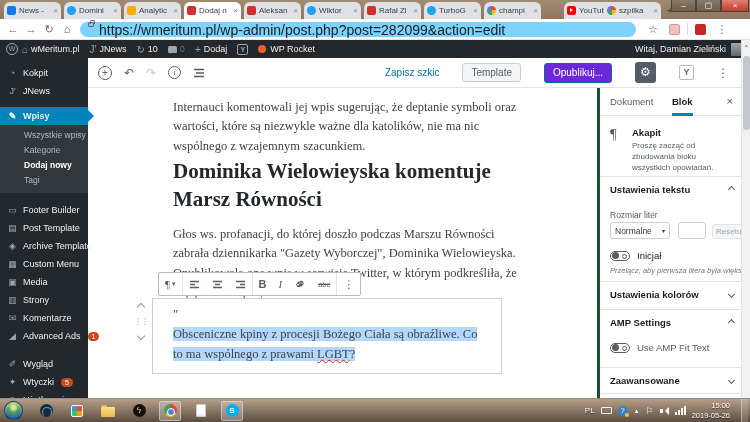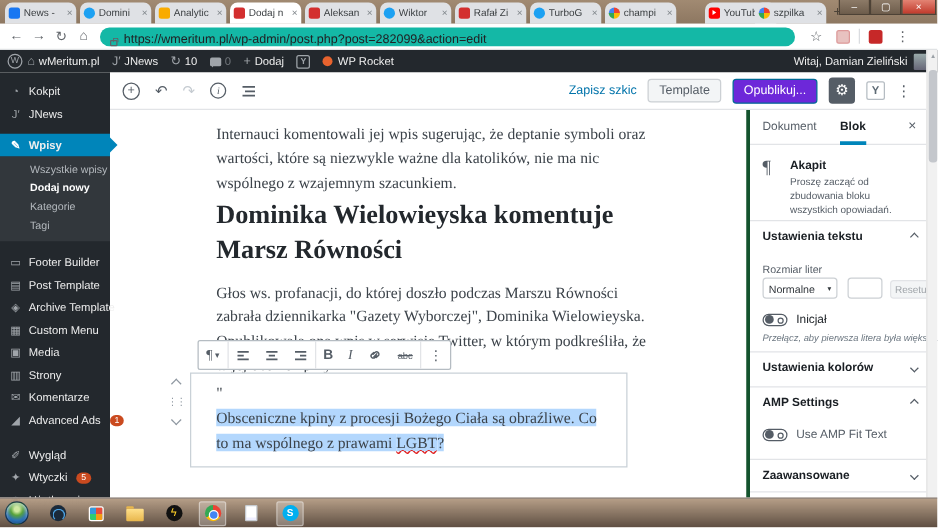--- a/index.html
+++ b/index.html
@@ -21,21 +21,21 @@
   .fv.youtube{background:#f00;position:relative}
   .fv.youtube::after{content:"";position:absolute;left:3px;top:2px;border:2.5px solid transparent;border-left:3.5px solid #fff}
   .newtab{position:absolute;left:662px;top:3px;width:16px;height:14px;color:#4b4237;font-size:11px;text-align:center;line-height:14px}
   .winbtns{position:absolute;right:1px;top:0;display:flex}
   .winbtn{width:25px;height:12px;font-size:8px;line-height:11px;text-align:center;color:#fff;background:linear-gradient(#8c7a67,#6e5d4c);border:1px solid #4d4236;border-top:none}
   .winbtn.close{background:linear-gradient(#e38373,#c0392b);width:28px}
 
   
   .btoolbar{position:absolute;left:0;top:19px;width:750px;height:21px;background:#fff;border-bottom:1px solid #e0e2e4;display:flex;align-items:center}
   .navic{color:#5f6368;font-size:11px;width:18px;text-align:center}
-  .omnibox{margin-left:4px;width:556px;height:15px;border-radius:8px;background:#14b8a6;display:flex;align-items:flex-end;padding:0 8px;font-size:10px;color:#202124}
+  .omnibox{margin-left:4px;width:556px;height:15px;border-radius:8px;background:#7dd3fc;display:flex;align-items:flex-start;padding:0 8px;font-size:14px;color:#202124}
   .lock{width:6px;height:5px;border:1px solid #5f6368;border-radius:1px;position:relative;margin-right:5px;flex:none}
   .lock::before{content:"";position:absolute;left:0.5px;top:-3px;width:3px;height:3px;border:1px solid #5f6368;border-bottom:none;border-radius:2px 2px 0 0}
   .exticons{display:flex;align-items:center;margin-left:8px;gap:7px}
   .ext{width:11px;height:11px;border-radius:2px}
   .ext.pdf{background:#e8c2c0;border:1px solid #d99}
   .ext.red{background:#c62828}
   .vsep{width:1px;height:12px;background:#dadce0}
 
   
   .adminbar{position:absolute;left:0;top:40px;width:750px;height:18px;background:#23282d;color:#eee;display:flex;align-items:center;font-size:9px;gap:4px;padding:0 6px}
@@ -63,21 +63,21 @@
   .badge{background:#ca4a1f;color:#fff;border-radius:7px;font-size:7px;line-height:9px;padding:0 4px;margin-left:2px}
   .mgap{height:8px}
 
   
   .edhead{position:absolute;left:88px;top:58px;width:653px;height:30px;background:#fff;border-bottom:1px solid #e2e4e7;display:flex;align-items:center;z-index:1}
   .edtools{display:flex;align-items:center;gap:12px;padding-left:10px;color:#555d66}
   .circ{width:14px;height:14px;border:1.4px solid #555d66;border-radius:50%;font-size:10px;line-height:12px;text-align:center}
   .uarr{font-size:12px}
   .uarr.dis{color:#c5cbd1}
   .infoc{width:13px;height:13px;border:1.2px solid #555d66;border-radius:50%;font-size:8px;line-height:11px;text-align:center;font-style:italic;font-family:"Liberation Serif",serif}
-  .edactions{margin-left:auto;display:flex;align-items:center;gap:9px;padding-right:12px}
+  .edactions{margin-left:auto;display:flex;align-items:center;gap:23px;padding-right:12px}
   .savelink{color:#0073aa;font-size:10px}
   .btn-sec{border:1px solid #ccd0d4;background:#f3f5f6;color:#555d66;font-size:10px;padding:3px 8px;border-radius:3px}
   .btn-pri{background:#6d28d9;color:#fff;font-size:10px;padding:3.5px 8px;border-radius:3px;border:1px solid #006a95}
   .gearbtn{width:21px;height:21px;background:#555d66;border-radius:3px;color:#fff;font-size:12px;line-height:20px;text-align:center}
   .ybtn{width:15px;height:15px;border:1px solid #b5bcc2;border-radius:2px;color:#5d6a74;font-weight:bold;font-size:9px;line-height:13px;text-align:center}
   .kebab{color:#555d66;font-size:12px}
 
   
   .canvas{position:absolute;left:88px;top:88px;width:509px;height:310px;background:#fff;font-family:"Liberation Serif",serif;color:#3c434a}
   .para{position:absolute;left:85px;width:352px;font-size:12.5px;line-height:1.55}
@@ -288,22 +288,22 @@
         <span>JNews</span>
       </div>
     <div style="height:7px"></div>
     <div class="mi active">
         <span class="ic">✎</span>
         <span>Wpisy</span>
         <span class="marrow"></span>
       </div>
     <div class="submenu">
       <div class="smi">Wszystkie wpisy</div>
+      <div class="smi">Kategorie</div>
       <div class="smi current">Dodaj nowy</div>
-      <div class="smi">Kategorie</div>
       <div class="smi">Tagi</div>
     </div>
     <div class="mgap"></div>
     <div class="mi">
         <span class="ic">▭</span>
         <span>Footer Builder</span>
       </div>
     <div class="mi">
         <span class="ic">▤</span>
         <span>Post Template</span>
@@ -496,15 +496,31 @@
       <span class="appbox lit">
           <span class="icchrome"></span>
         </span>
       <span class="appbox">
           <span class="icdoc"></span>
         </span>
       <span class="appbox lit">
           <span class="icskype">S</span>
         </span>
     </div>
+    <div class="tray">
+      <span class="traytxt">PL</span>
+      <span class="kbd"></span>
+      <span class="helpc">?</span>
+      <span class="trayup">▲</span>
+      <span class="flagic">⚐</span>
+      <span class="spk"></span>
+      <span class="bars">
+          <b style="height:3px"></b>
+          <b style="height:5px"></b>
+          <b style="height:7px"></b>
+          <b style="height:9px"></b>
+        </span>
+      <span class="clock"><span>15:00</span><br><span>2019-05-26</span></span>
+      <span class="showdesk"></span>
+    </div>
   </div>
 
 </div>
 
 </body></html>

